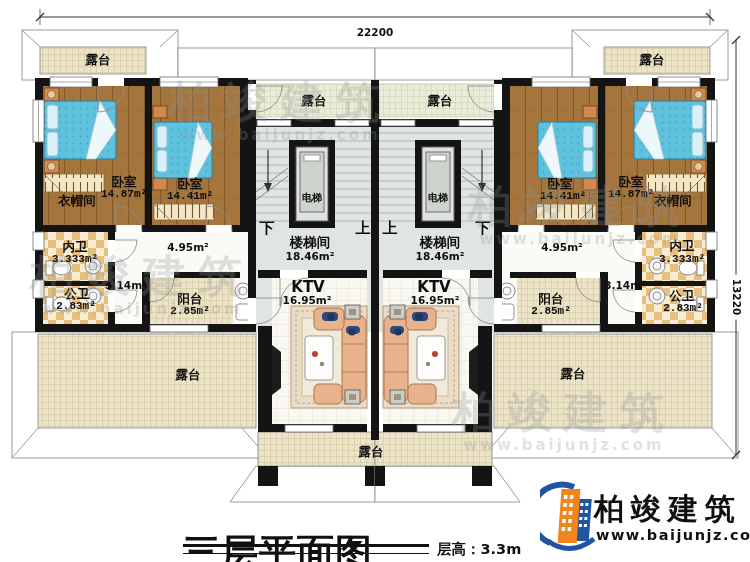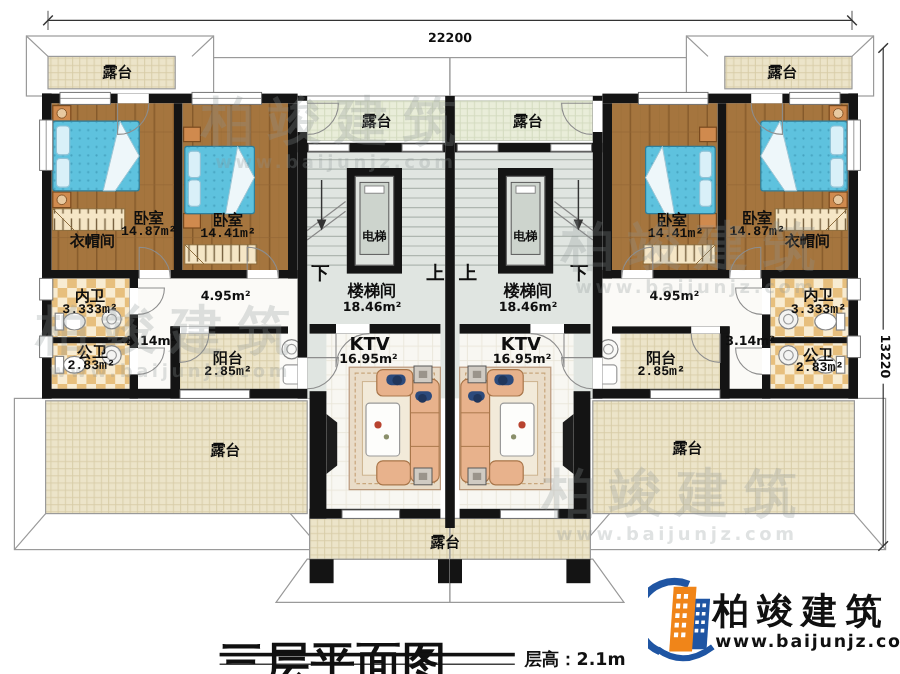--- a/index.html
+++ b/index.html
@@ -334,21 +334,21 @@
     <div class="wm-small">www.baijunjz.com</div>
   </div>
   <div class="wm" style="left:30px;top:252px;">
     <div class="wm-big">柏竣建筑</div>
     <div class="wm-small">www.baijunjz.com</div>
   </div>
 
   <div class="tb" id="main-title">三层平面图</div>
   <div id="title-underline"></div>
   <div class="tb" id="height-line">
-    <span>层高：</span><span>2.1m</span>
+    <span>层高：</span><span>3.3m</span>
   </div>
 
   <svg id="logo-icon" width="66" height="74" viewBox="0 0 66 74">
     <path d="M10 62 A28 28 0 0 1 34 6" fill="none" stroke="#1f55a3" stroke-width="6"></path>
     <path d="M8 60 Q30 76 54 58" fill="none" stroke="#1f55a3" stroke-width="5"></path>
     <g transform="skewX(-4)">
       <rect x="40" y="18" width="13" height="42" fill="#1f55a3"></rect>
       <rect x="42" y="22" width="3" height="3" fill="#fff"></rect>
         <rect x="47" y="22" width="3" height="3" fill="#fff"></rect>
       <rect x="42" y="29" width="3" height="3" fill="#fff"></rect>

